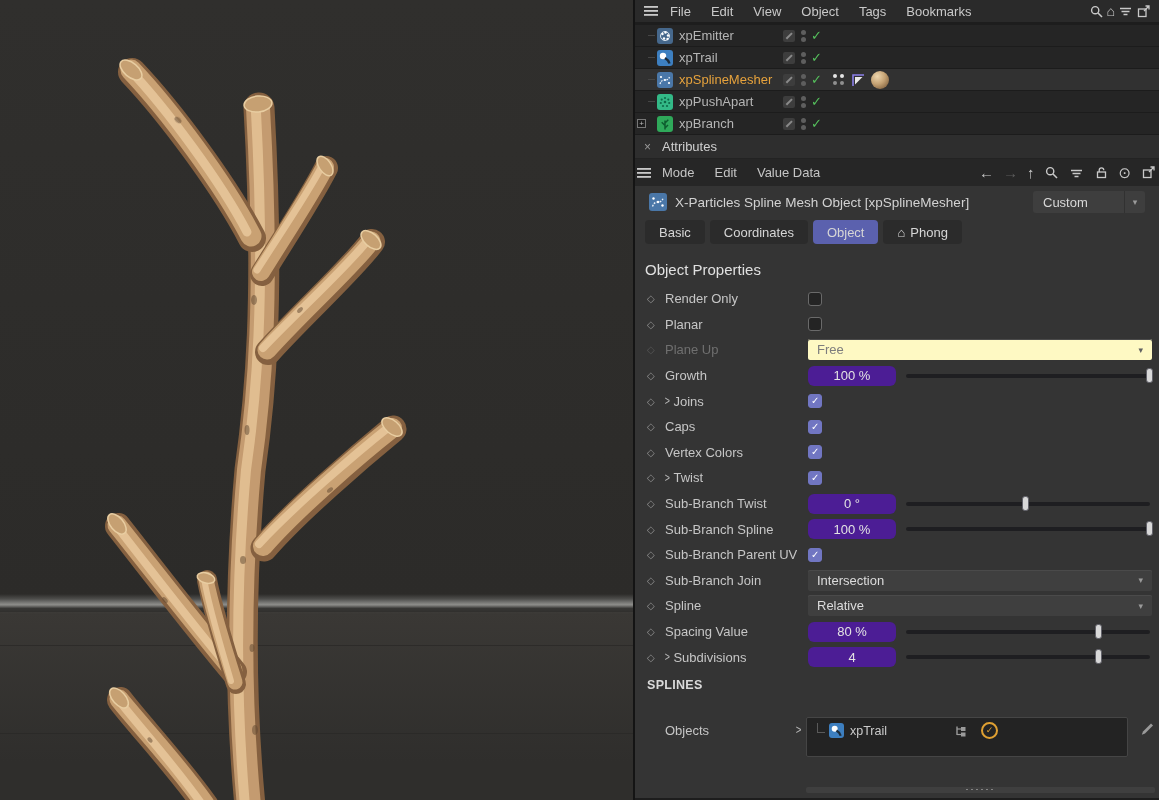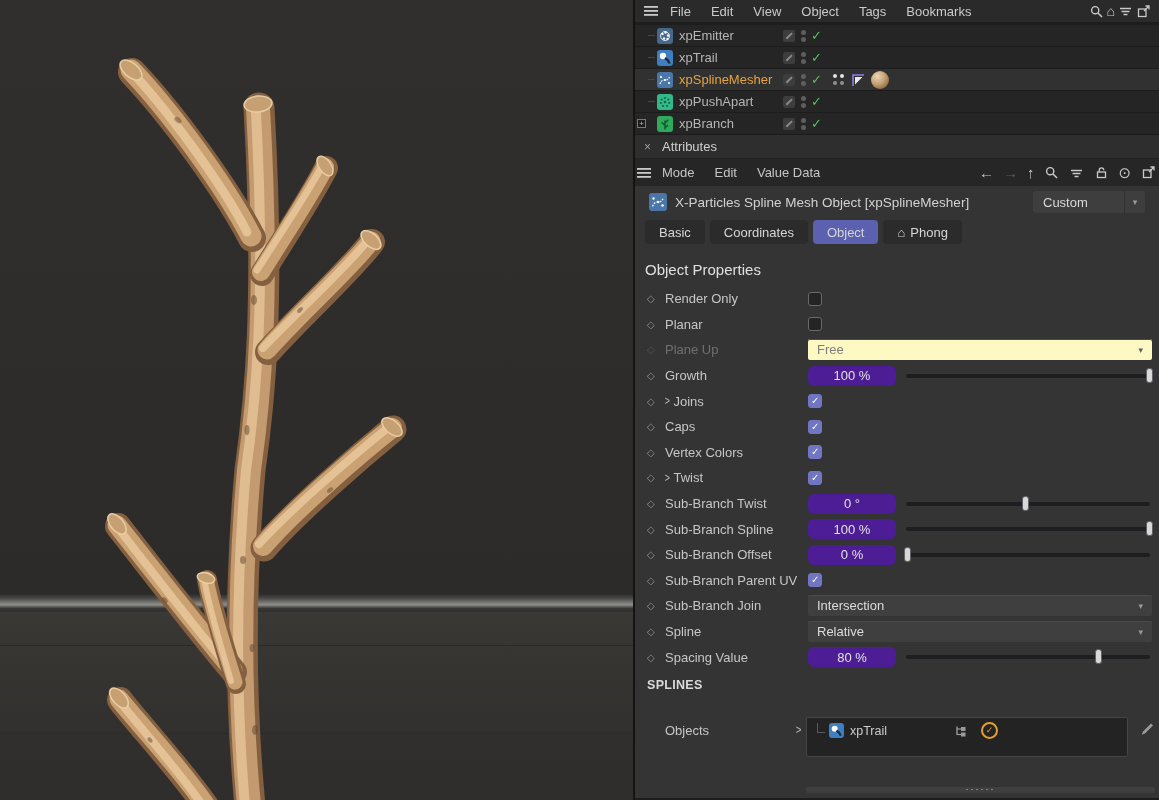--- a/index.html
+++ b/index.html
@@ -515,30 +515,20 @@
           <span class="dia"></span>
           <span class="plabel">Sub-Branch Spline</span>
           <span class="ctrl">
             <span class="vbox">100 %</span>
             <span class="slider">
                 <span class="track"><span class="fill" style="width: 100%;"></span><span class="handle" style="left: calc(100% - 4px);"></span></span>
               </span>
           </span>
         </div>
 
-        <div class="prow">
-          <span class="dia"></span>
-          <span class="plabel">Sub-Branch Offset</span>
-          <span class="ctrl">
-            <span class="vbox">0 %</span>
-            <span class="slider">
-                <span class="track"><span class="fill" style="width: 1%;"></span><span class="handle" style="left: calc(1% - 4px);"></span></span>
-              </span>
-          </span>
-        </div>
 
         <div class="prow">
           <span class="dia"></span>
           <span class="plabel">Sub-Branch Parent UV</span>
           <span class="ctrl">
               <span class="cb on"></span>
             </span>
         </div>
 
         <div class="prow">
@@ -567,20 +557,31 @@
           <span class="dia"></span>
           <span class="plabel">Spacing Value</span>
           <span class="ctrl">
             <span class="vbox">80 %</span>
             <span class="slider">
                 <span class="track"><span class="fill" style="width: 79%;"></span><span class="handle" style="left: calc(79% - 4px);"></span></span>
               </span>
           </span>
         </div>
 
+        <div class="prow">
+          <span class="dia"></span>
+            <span class="arr"></span>
+          <span class="plabel">Subdivisions</span>
+          <span class="ctrl">
+            <span class="vbox">4</span>
+            <span class="slider">
+                <span class="track"><span class="fill" style="width: 79%;"></span><span class="handle" style="left: calc(79% - 4px);"></span></span>
+              </span>
+          </span>
+        </div>
 
       </div>
 
       <div class="splines-h">SPLINES</div>
 
       <div class="objects-row">
         <span class="objects-label">Objects</span>
         <span class="objects-arrow">&gt;</span>
         <div class="obj-box">
           <div class="obj-box-row">

